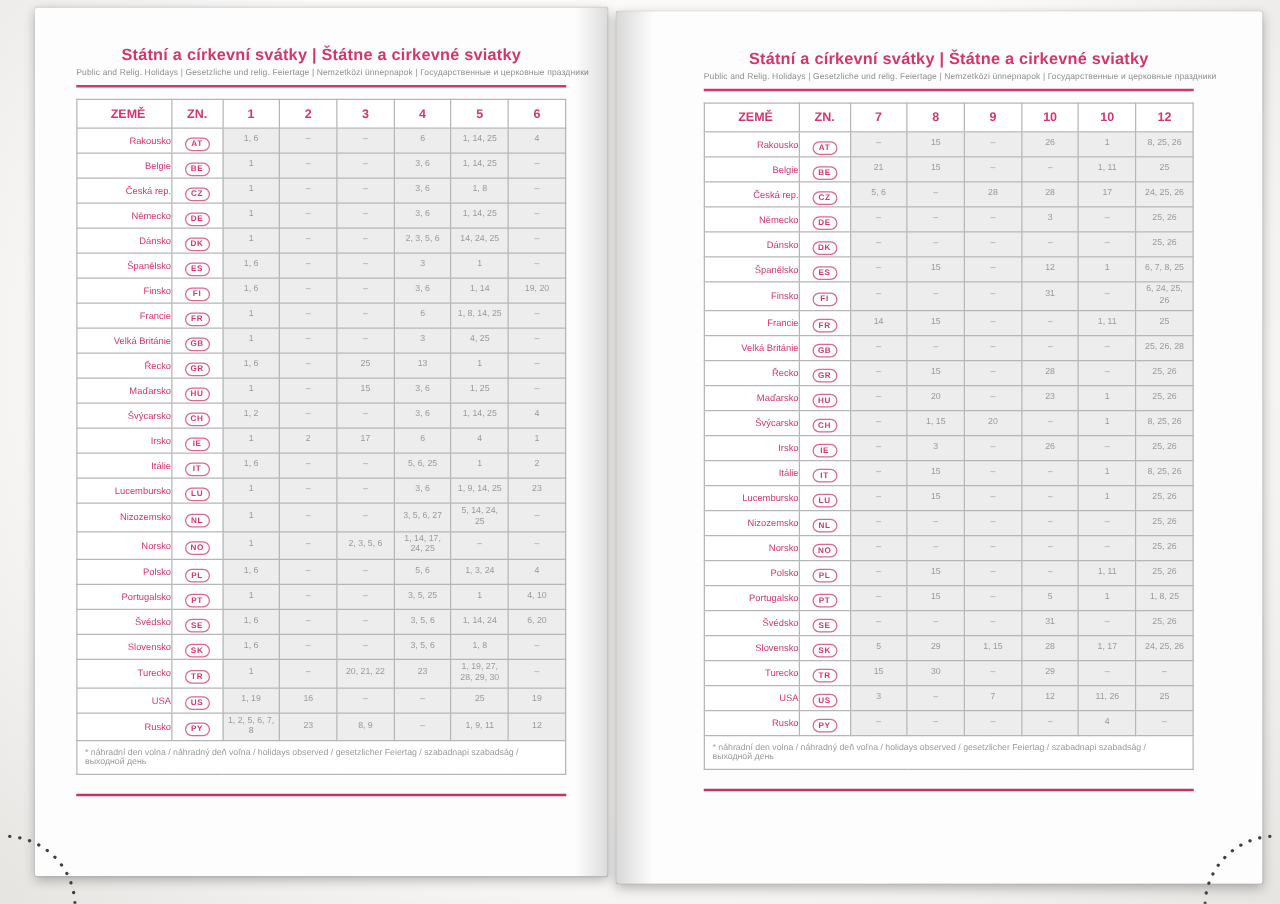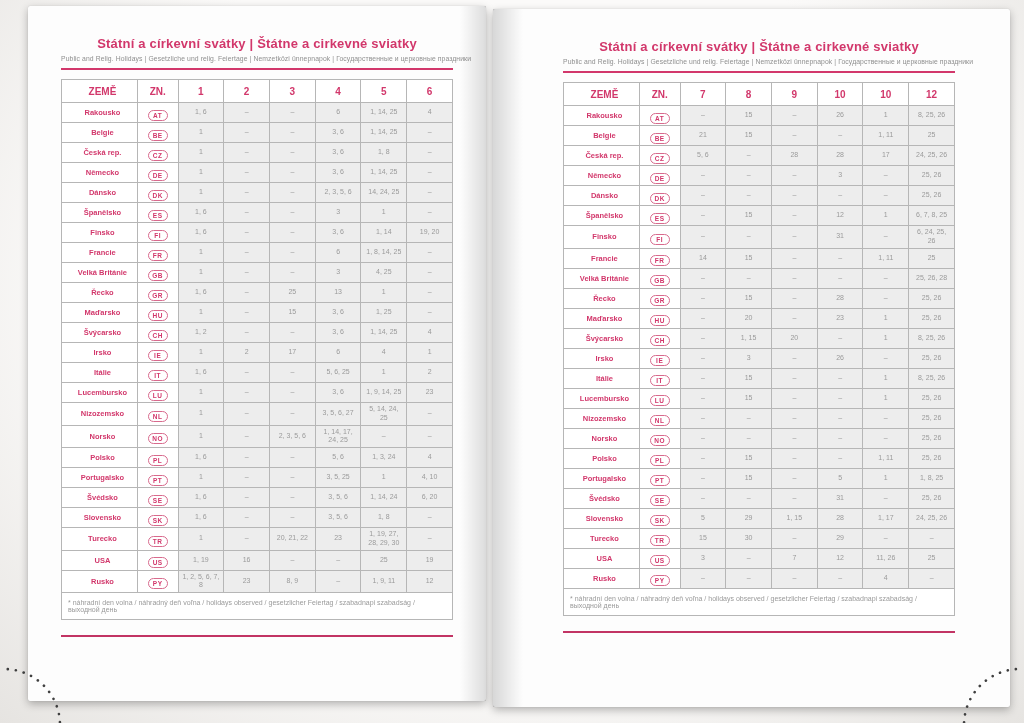--- a/index.html
+++ b/index.html
@@ -49,22 +49,22 @@
     width:100%; border-collapse:collapse; margin-top:9px;
     table-layout:fixed;
   }
   table.holidays th, table.holidays td { border:1px solid #b6b6b6; }
   table.holidays th {
     background:#fff; color:#d2376b; font-size:10px; font-weight:bold;
     height:23px; text-align:center;
   }
   th.country-h { text-align:left; padding-left:6px; }
   td.country {
-    background:#fff; color:#d2376b; font-weight:bold; font-size:7.5px;
-    text-align:center; padding-left:6px; height:20px;
+    background:#fff; color:#d2376b; font-weight:normal; font-size:7.5px;
+    text-align:right; padding-left:6px; height:20px;
   }
   td.code { background:#fff; text-align:center; }
   .badge {
     display:inline-block; min-width:20px; padding:1px 3px;
     border:1px solid #d86a8d; border-radius:8px;
     color:#d2376b; font-size:6.5px; font-weight:bold; letter-spacing:0.5px;
   }
   td.val {
     background:#ededed; color:#9a9a9a; font-size:7px;
     text-align:center; padding:2px 3px; line-height:1.25;

